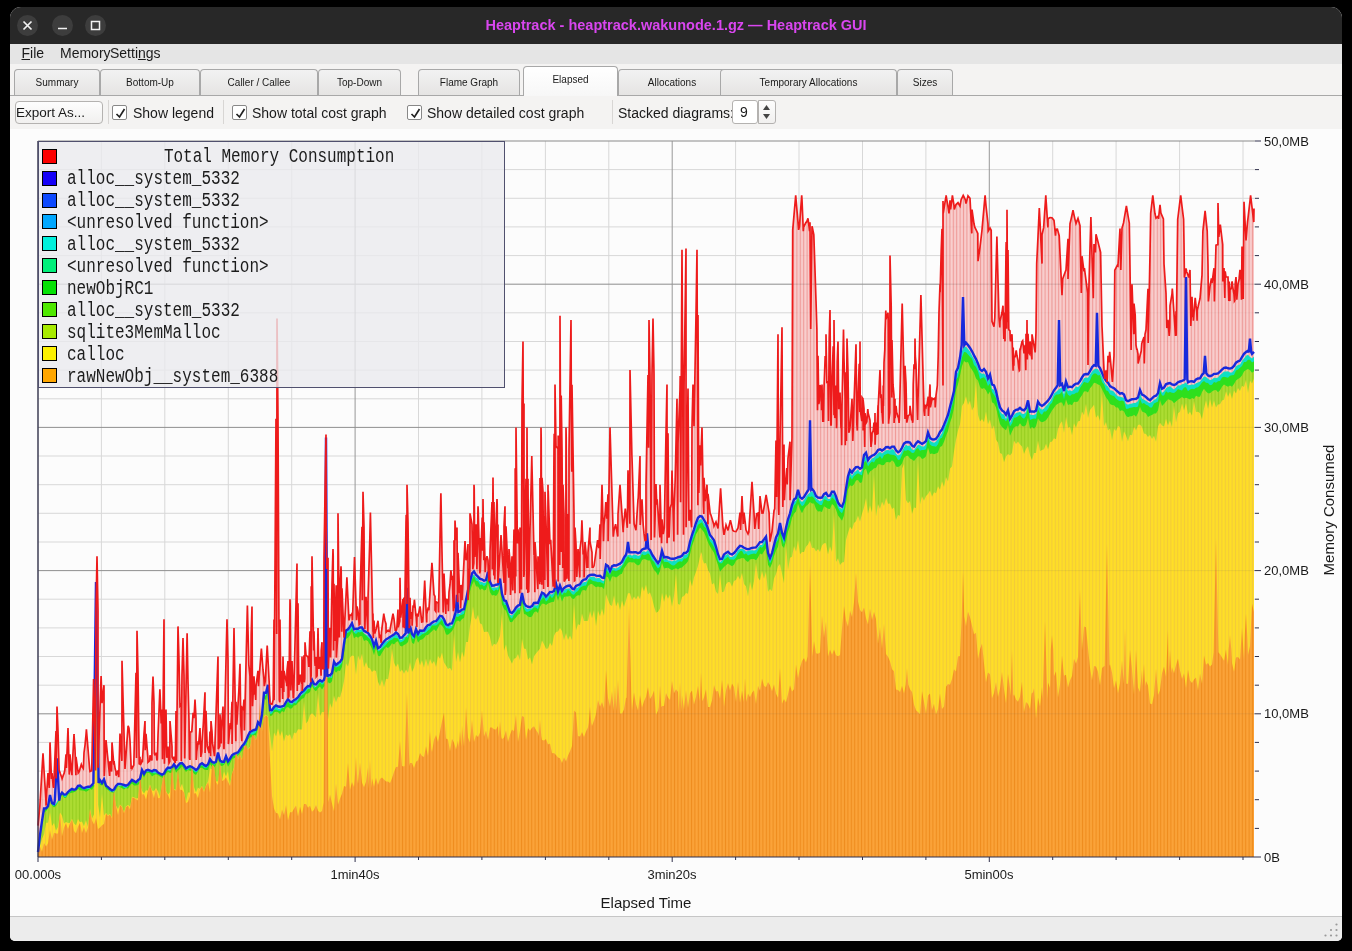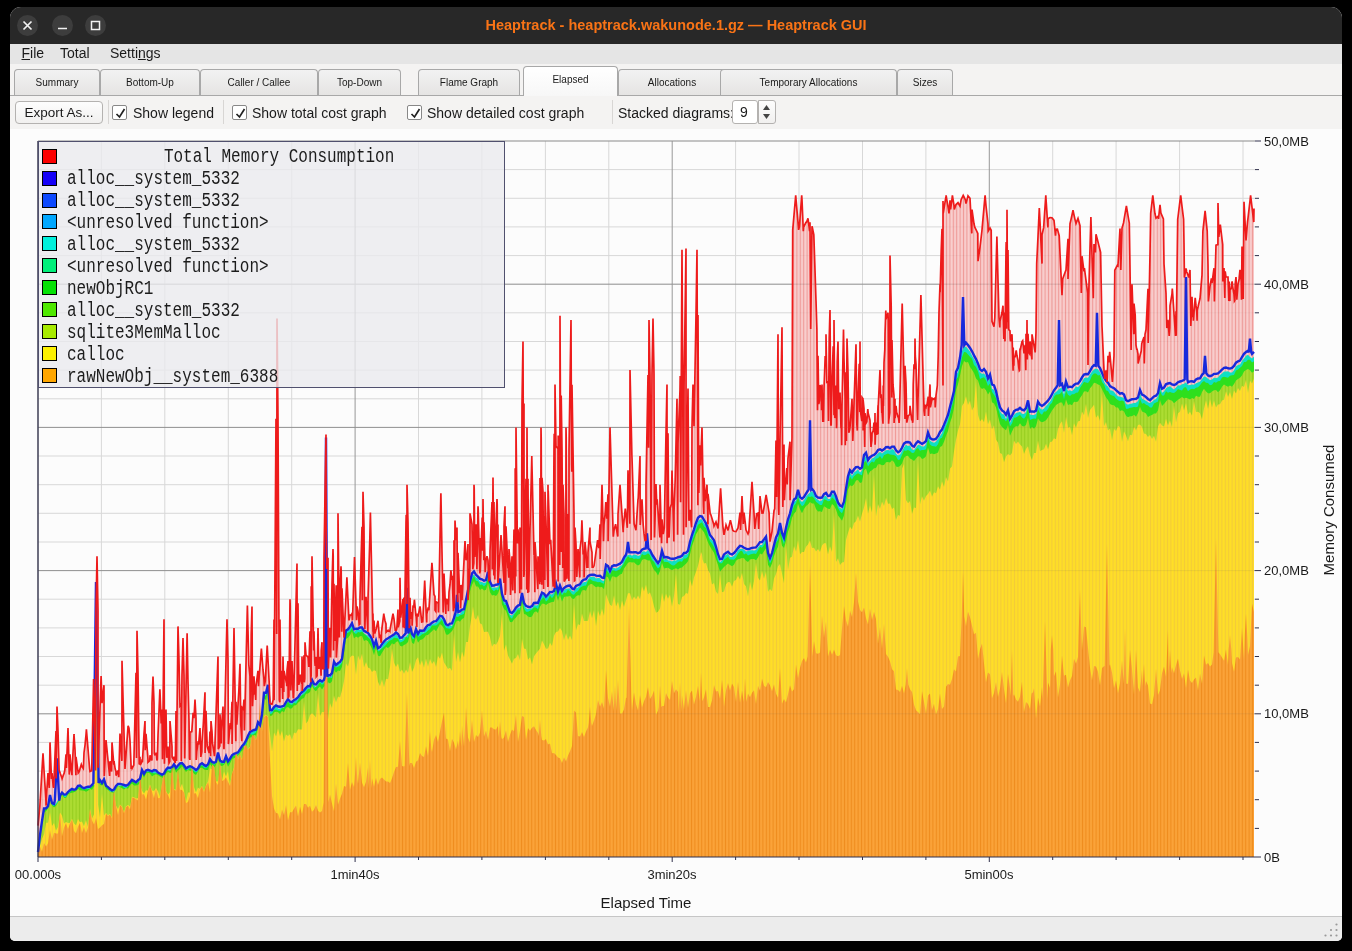--- a/index.html
+++ b/index.html
@@ -1,26 +1,26 @@
 <!DOCTYPE html>
 <html><head><meta charset="utf-8"><style>
 *{margin:0;padding:0;box-sizing:border-box}
 html,body{width:1352px;height:951px;background:#000;font-family:"Liberation Sans",sans-serif;overflow:hidden}
 #win{position:absolute;left:10px;top:7px;width:1332px;height:934px;background:#fcfcfc;border-radius:11px 11px 5px 5px;overflow:hidden}
 #titlebar{position:absolute;left:0;top:0;width:100%;height:37px;background:#282828}
-#title{position:absolute;left:0;right:0;top:9.5px;text-align:center;color:#f97316;font-size:14.5px;font-weight:bold}
+#title{position:absolute;left:0;right:0;top:9.5px;text-align:center;color:#d946ef;font-size:14.5px;font-weight:bold}
 .wbtn{position:absolute;top:8px;width:21px;height:21px;border-radius:50%;background:#3d3d3d}
 #menubar{position:absolute;left:0;top:37px;width:100%;height:20px;background:#e5e5e5;font-size:14px;color:#1a1a1a}
 #menubar span{position:absolute;top:1px}
 #tabbar{position:absolute;left:0;top:57px;width:100%;height:32px;background:#f4f3f2}
 #tabline{position:absolute;left:0;top:31px;width:100%;height:1px;background:#a8a8a8;z-index:1}
 .tab{position:absolute;top:5px;height:26px;background:linear-gradient(#f2f2f2,#e5e4e3);border:1px solid #a8a8a8;border-bottom:none;border-radius:4px 4px 0 0;text-align:center;font-size:10px;color:#1a1a1a;line-height:26px;z-index:1}
 .tab.sel{top:2px;height:30px;background:linear-gradient(#ffffff,#f7f7f7);line-height:26px;z-index:2}
 #toolbar{position:absolute;left:0;top:89px;width:100%;height:33px;background:#f4f3f2;font-size:14px;color:#1a1a1a}
-#exportbtn{position:absolute;left:5px;top:5px;width:88px;height:23px;background:linear-gradient(#fdfdfd,#f1f0ef);border:1px solid #b4b2b0;border-radius:4px;text-align:center;line-height:21px;font-size:13.5px}
+#exportbtn{position:absolute;left:5px;top:5px;width:88px;height:23px;background:linear-gradient(#fdfdfd,#f1f0ef);border:1px solid #b4b2b0;border-radius:4px;line-height:21px;font-size:13.5px}
 .vsep{position:absolute;top:4px;width:1px;height:24px;background:#d8d6d4}
 .cb{position:absolute;top:9px;width:15px;height:15px;background:#fff;border:1px solid #888;border-radius:2px}
 .cb svg{position:absolute;left:1px;top:1px}
 .cblab{position:absolute;top:9px}
 #spin{position:absolute;left:722px;top:4px;width:26px;height:24px;background:#fff;border:1px solid #b4b2b0;border-radius:3px;font-size:14px;text-align:left;padding-left:7px;line-height:22px}
 #spinbtn{position:absolute;left:748px;top:4px;width:18px;height:24px;background:linear-gradient(#fdfdfd,#f1f0ef);border:1px solid #b4b2b0;border-radius:0 3px 3px 0}
 #chart{position:absolute;left:0;top:122px;width:1332px;height:787px;background:#fcfcfc}
 #statusbar{position:absolute;left:0;top:909px;width:100%;height:25px;background:#ececec;border-top:1px solid #c6c6c6}
 #legend{position:absolute;z-index:3;left:28px;top:134px;width:467px;height:246.5px;background:rgba(234,234,238,0.80);border:1px solid #50506e;font-family:"Liberation Mono",monospace;font-size:20px;color:#1c1c1c}
 #legtitle{position:absolute;left:0;width:100%;top:6px;text-align:center;transform:scaleX(0.8);text-indent:19px;line-height:17px}
@@ -38,21 +38,21 @@
   <div class="wbtn" style="left:41.6px"><svg width="21" height="21">
           <path d="M6 13.5H15" stroke="#f2f2f2" stroke-width="1.6"></path>
         </svg></div>
   <div class="wbtn" style="left:75.3px"><svg width="21" height="21">
           <rect x="6.5" y="6.5" width="8" height="8" fill="none" stroke="#f2f2f2" stroke-width="1.5"></rect>
         </svg></div>
   <div id="title">Heaptrack - heaptrack.wakunode.1.gz — Heaptrack GUI</div>
 </div>
 <div id="menubar">
   <span style="left:11.5px"><u>F</u>ile</span>
-  <span style="left:50px">Total</span>
+  <span style="left:50px">Memory</span>
   <span style="left:100px">Setti<u>n</u>gs</span>
 </div>
 <div id="tabbar">
       <div class="tab" style="left:4px;width:86px">Summary</div>
       <div class="tab" style="left:90px;width:100px">Bottom-Up</div>
       <div class="tab" style="left:190px;width:118px">Caller / Callee</div>
       <div class="tab" style="left:308px;width:83px">Top-Down</div>
       <div class="tab" style="left:408px;width:102px">Flame Graph</div>
       <div class="tab sel" style="left:513px;width:95px">Elapsed</div>
       <div class="tab" style="left:608px;width:108px">Allocations</div>

